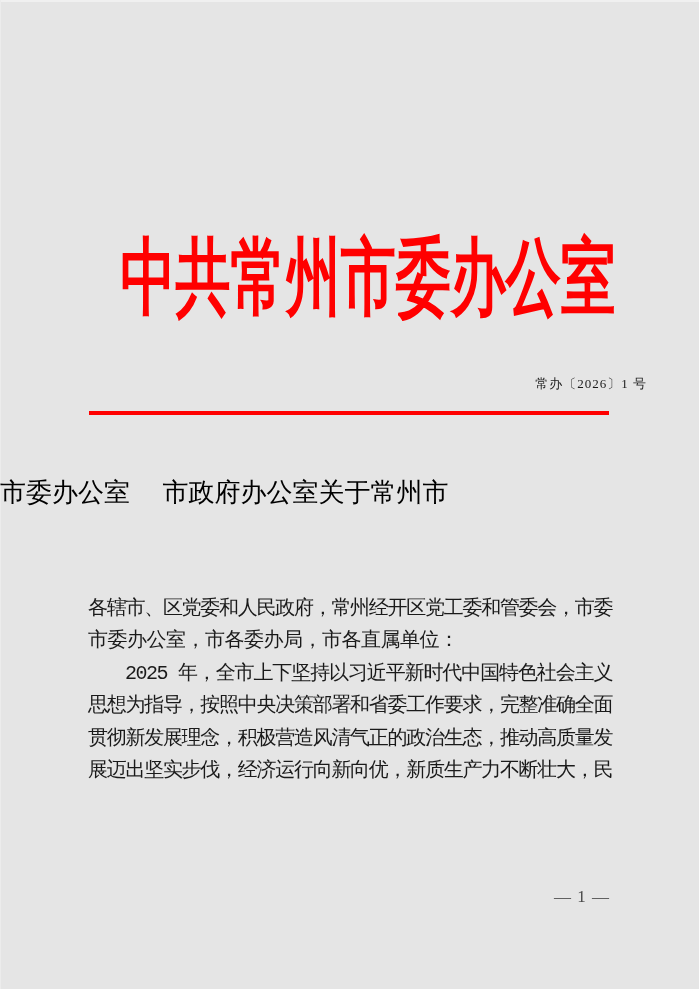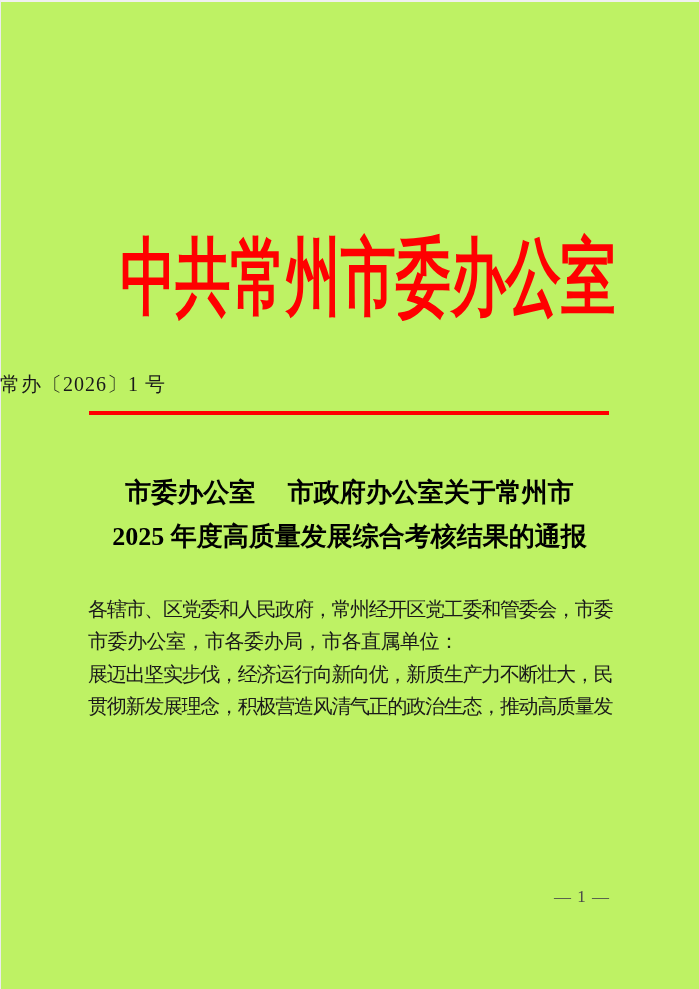--- a/index.html
+++ b/index.html
@@ -4,21 +4,21 @@
 <style>
   html, body {
     margin: 0;
     padding: 0;
     background: #ffffff;
   }
   #page {
     position: relative;
     width: 699px;
     height: 989px;
-    background: #bef264;
+    background: #e5e5e5;
     font-family: "Liberation Serif", "DejaVu Serif", serif;
     color: #000000;
     overflow: hidden;
   }
   
   #page .edge-top {
     position: absolute; top: 0; left: 0; right: 0; height: 2px;
     background: #f0f0f0;
   }
   #page .edge-left {
@@ -42,22 +42,22 @@
     transform-origin: 50% 50%;
     letter-spacing: 0;
   }
 
   
   .doc-number {
     position: absolute;
     top: 371px;
     left: 0;
     width: 647px;
-    text-align: left;
-    font-size: 20px;
+    text-align: right;
+    font-size: 13px;
     line-height: 26px;
     letter-spacing: 1px;
     color: #1a1a1a;
   }
 
   
   .red-rule {
     position: absolute;
     top: 411px;
     left: 89px;
@@ -65,36 +65,37 @@
     height: 4px;
     background: #ff0000;
   }
 
   
   .doc-title {
     position: absolute;
     top: 471px;
     left: 0;
     width: 699px;
-    text-align: center;
+    text-align: left;
     font-size: 26px;
-    font-weight: bold;
+    font-weight: normal;
     line-height: 43.5px;
     color: #000000;
   }
 
   
   .body-col {
     position: absolute;
     top: 593px;
     left: 88px;
     width: 524px;
     font-size: 20px;
     line-height: 32.4px;
     color: #1a1a1a;
+    font-family: Liberation Mono, monospace;
   }
   .bl {
     letter-spacing: -0.5px;
     white-space: nowrap;
   }
   .bl.j {
     letter-spacing: -1.5px;
     white-space: normal;
     text-align: justify;
     text-align-last: justify;
@@ -122,28 +123,29 @@
   <div class="edge-left"></div>
 
   <div class="masthead">中共常州市委办公室</div>
 
   <div class="doc-number">常办〔2026〕1 号</div>
 
   <div class="red-rule"></div>
 
   <div class="doc-title">
     <div>市委办公室　 市政府办公室关于常州市</div>
-    <div>2025 年度高质量发展综合考核结果的通报</div>
   </div>
 
   <div class="body-col">
     <div>
       <div class="bl j">各辖市、区党委和人民政府，常州经开区党工委和管委会，市委</div>
       <div class="bl">市委办公室，市各委办局，市各直属单位：</div>
     </div>
     <div>
+      <div class="bl j ind">2025 年，全市上下坚持以习近平新时代中国特色社会主义</div>
+      <div class="bl j">思想为指导，按照中央决策部署和省委工作要求，完整准确全面</div>
+      <div class="bl j">贯彻新发展理念，积极营造风清气正的政治生态，推动高质量发</div>
       <div class="bl j">展迈出坚实步伐，经济运行向新向优，新质生产力不断壮大，民</div>
-      <div class="bl j">贯彻新发展理念，积极营造风清气正的政治生态，推动高质量发</div>
     </div>
   </div>
 
   <div class="page-number">— 1 —</div>
 </div>
 
 </body></html>

